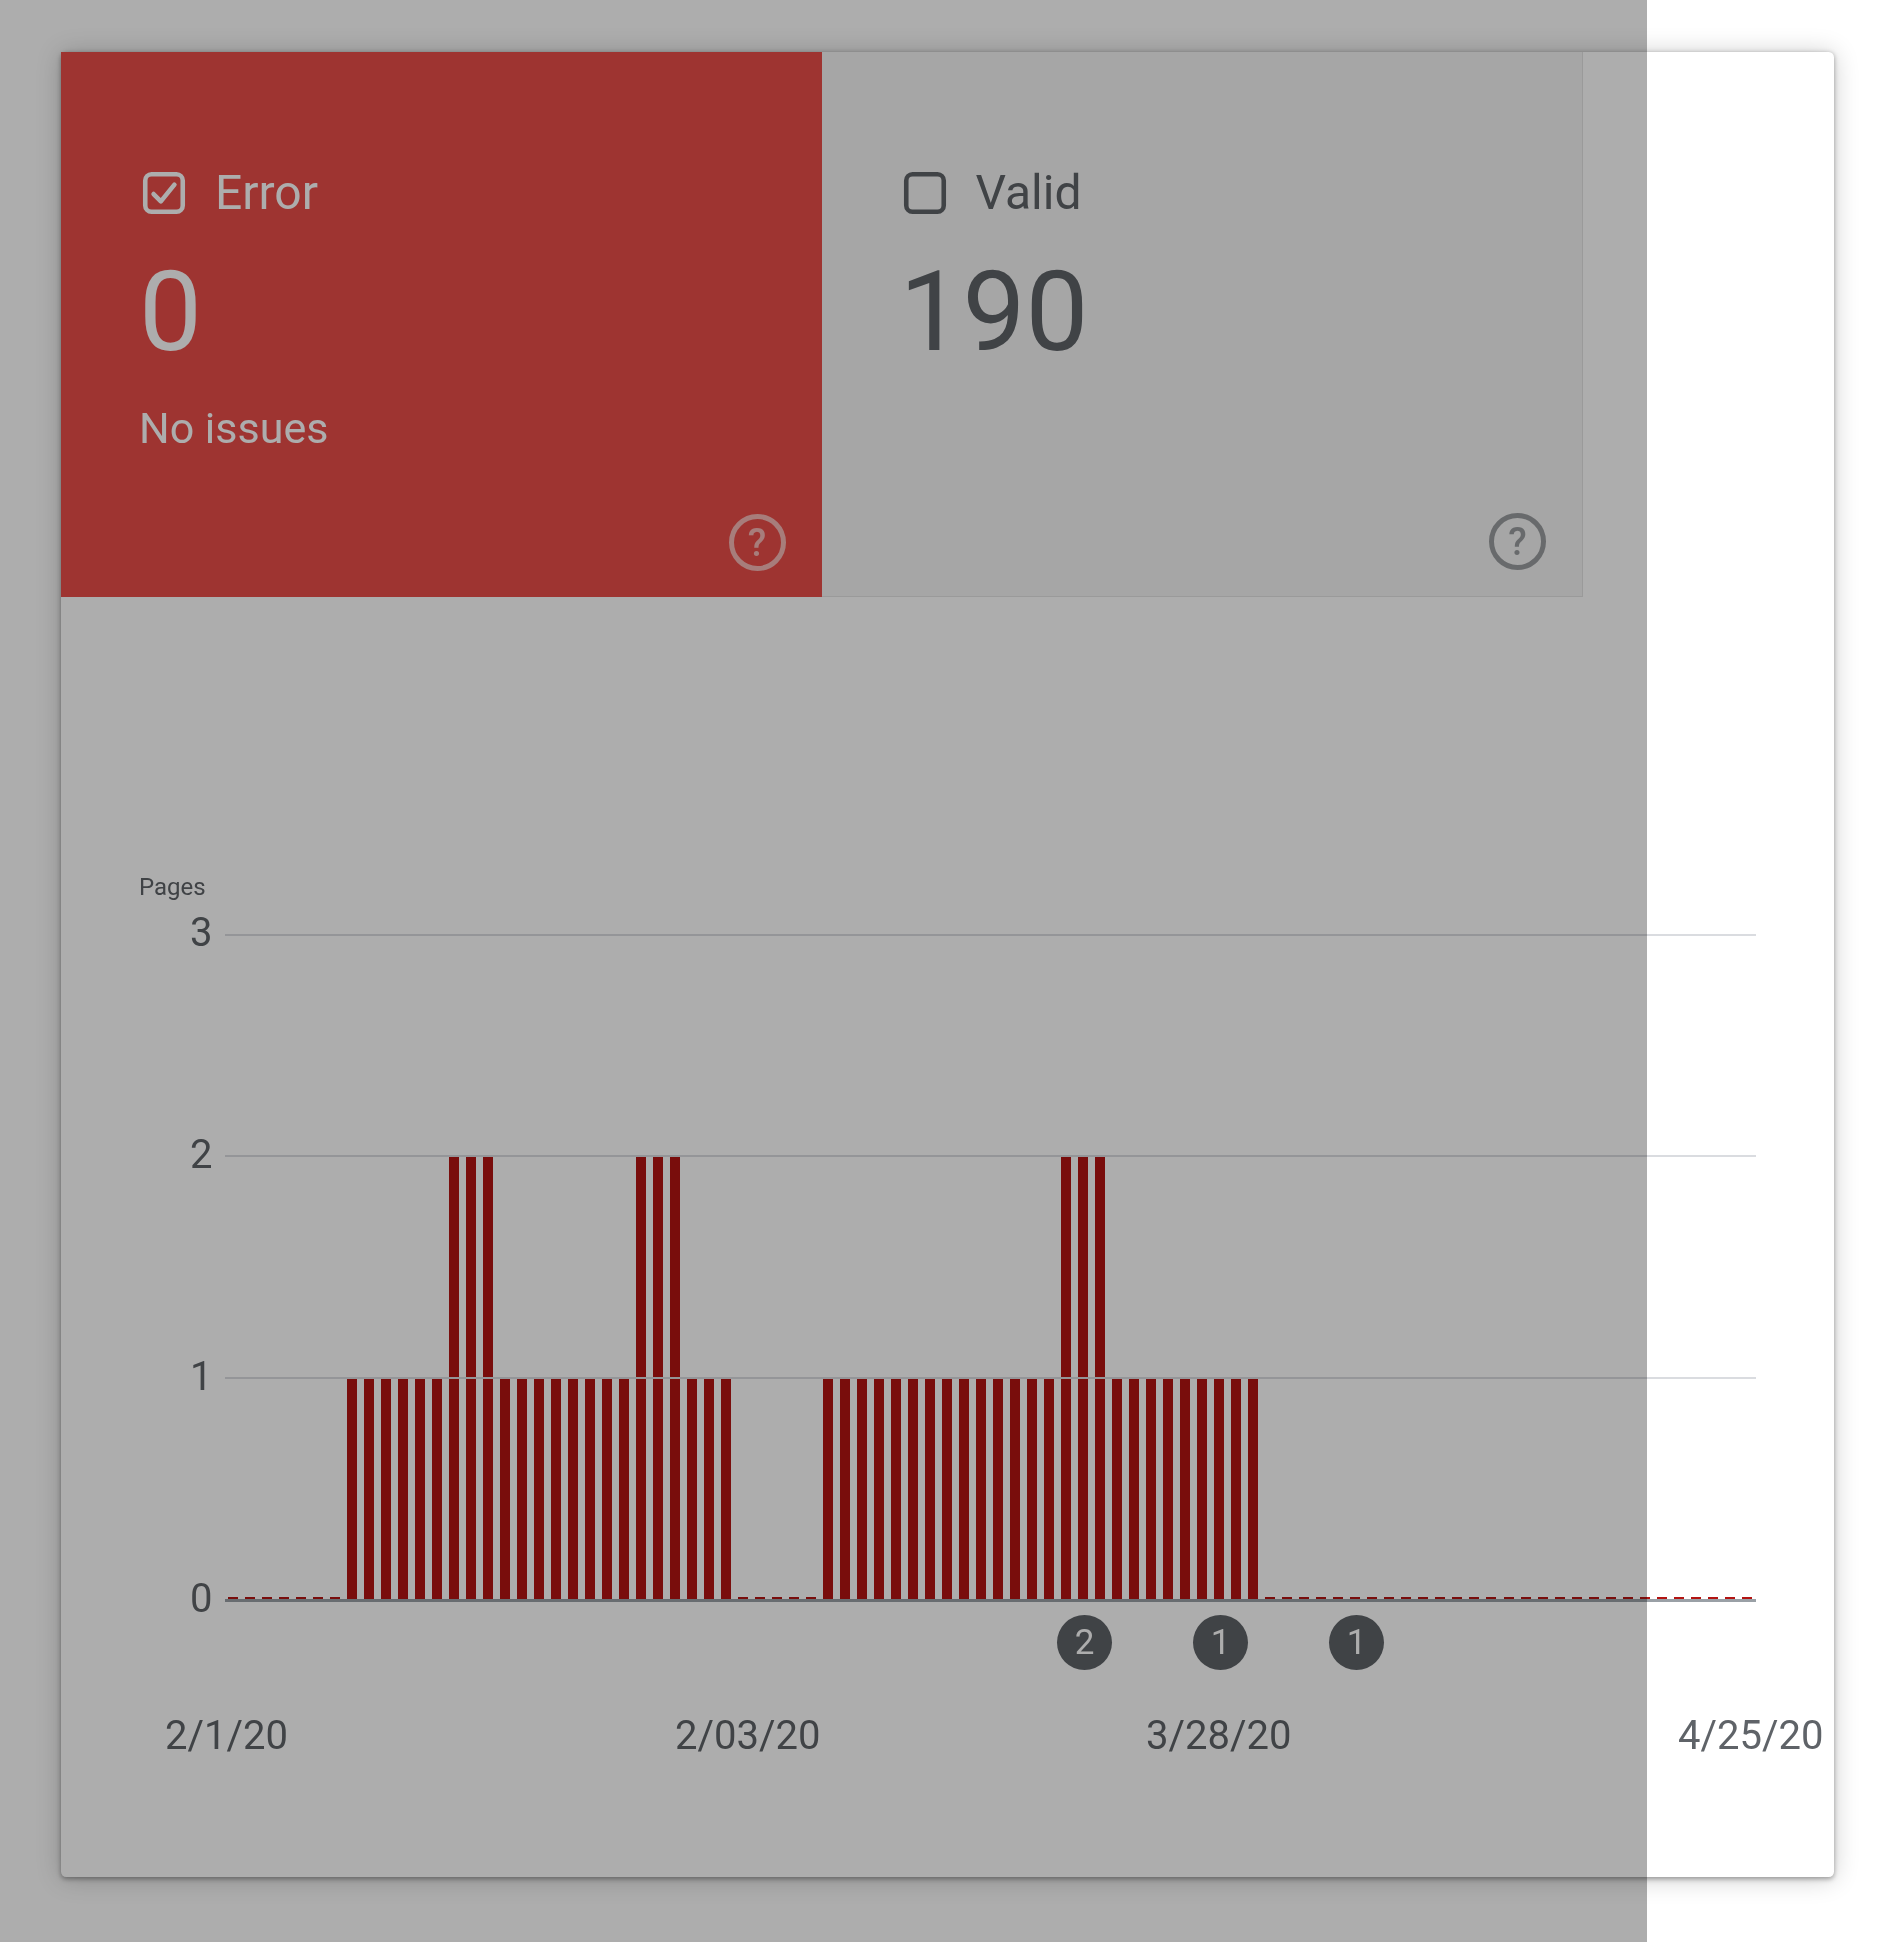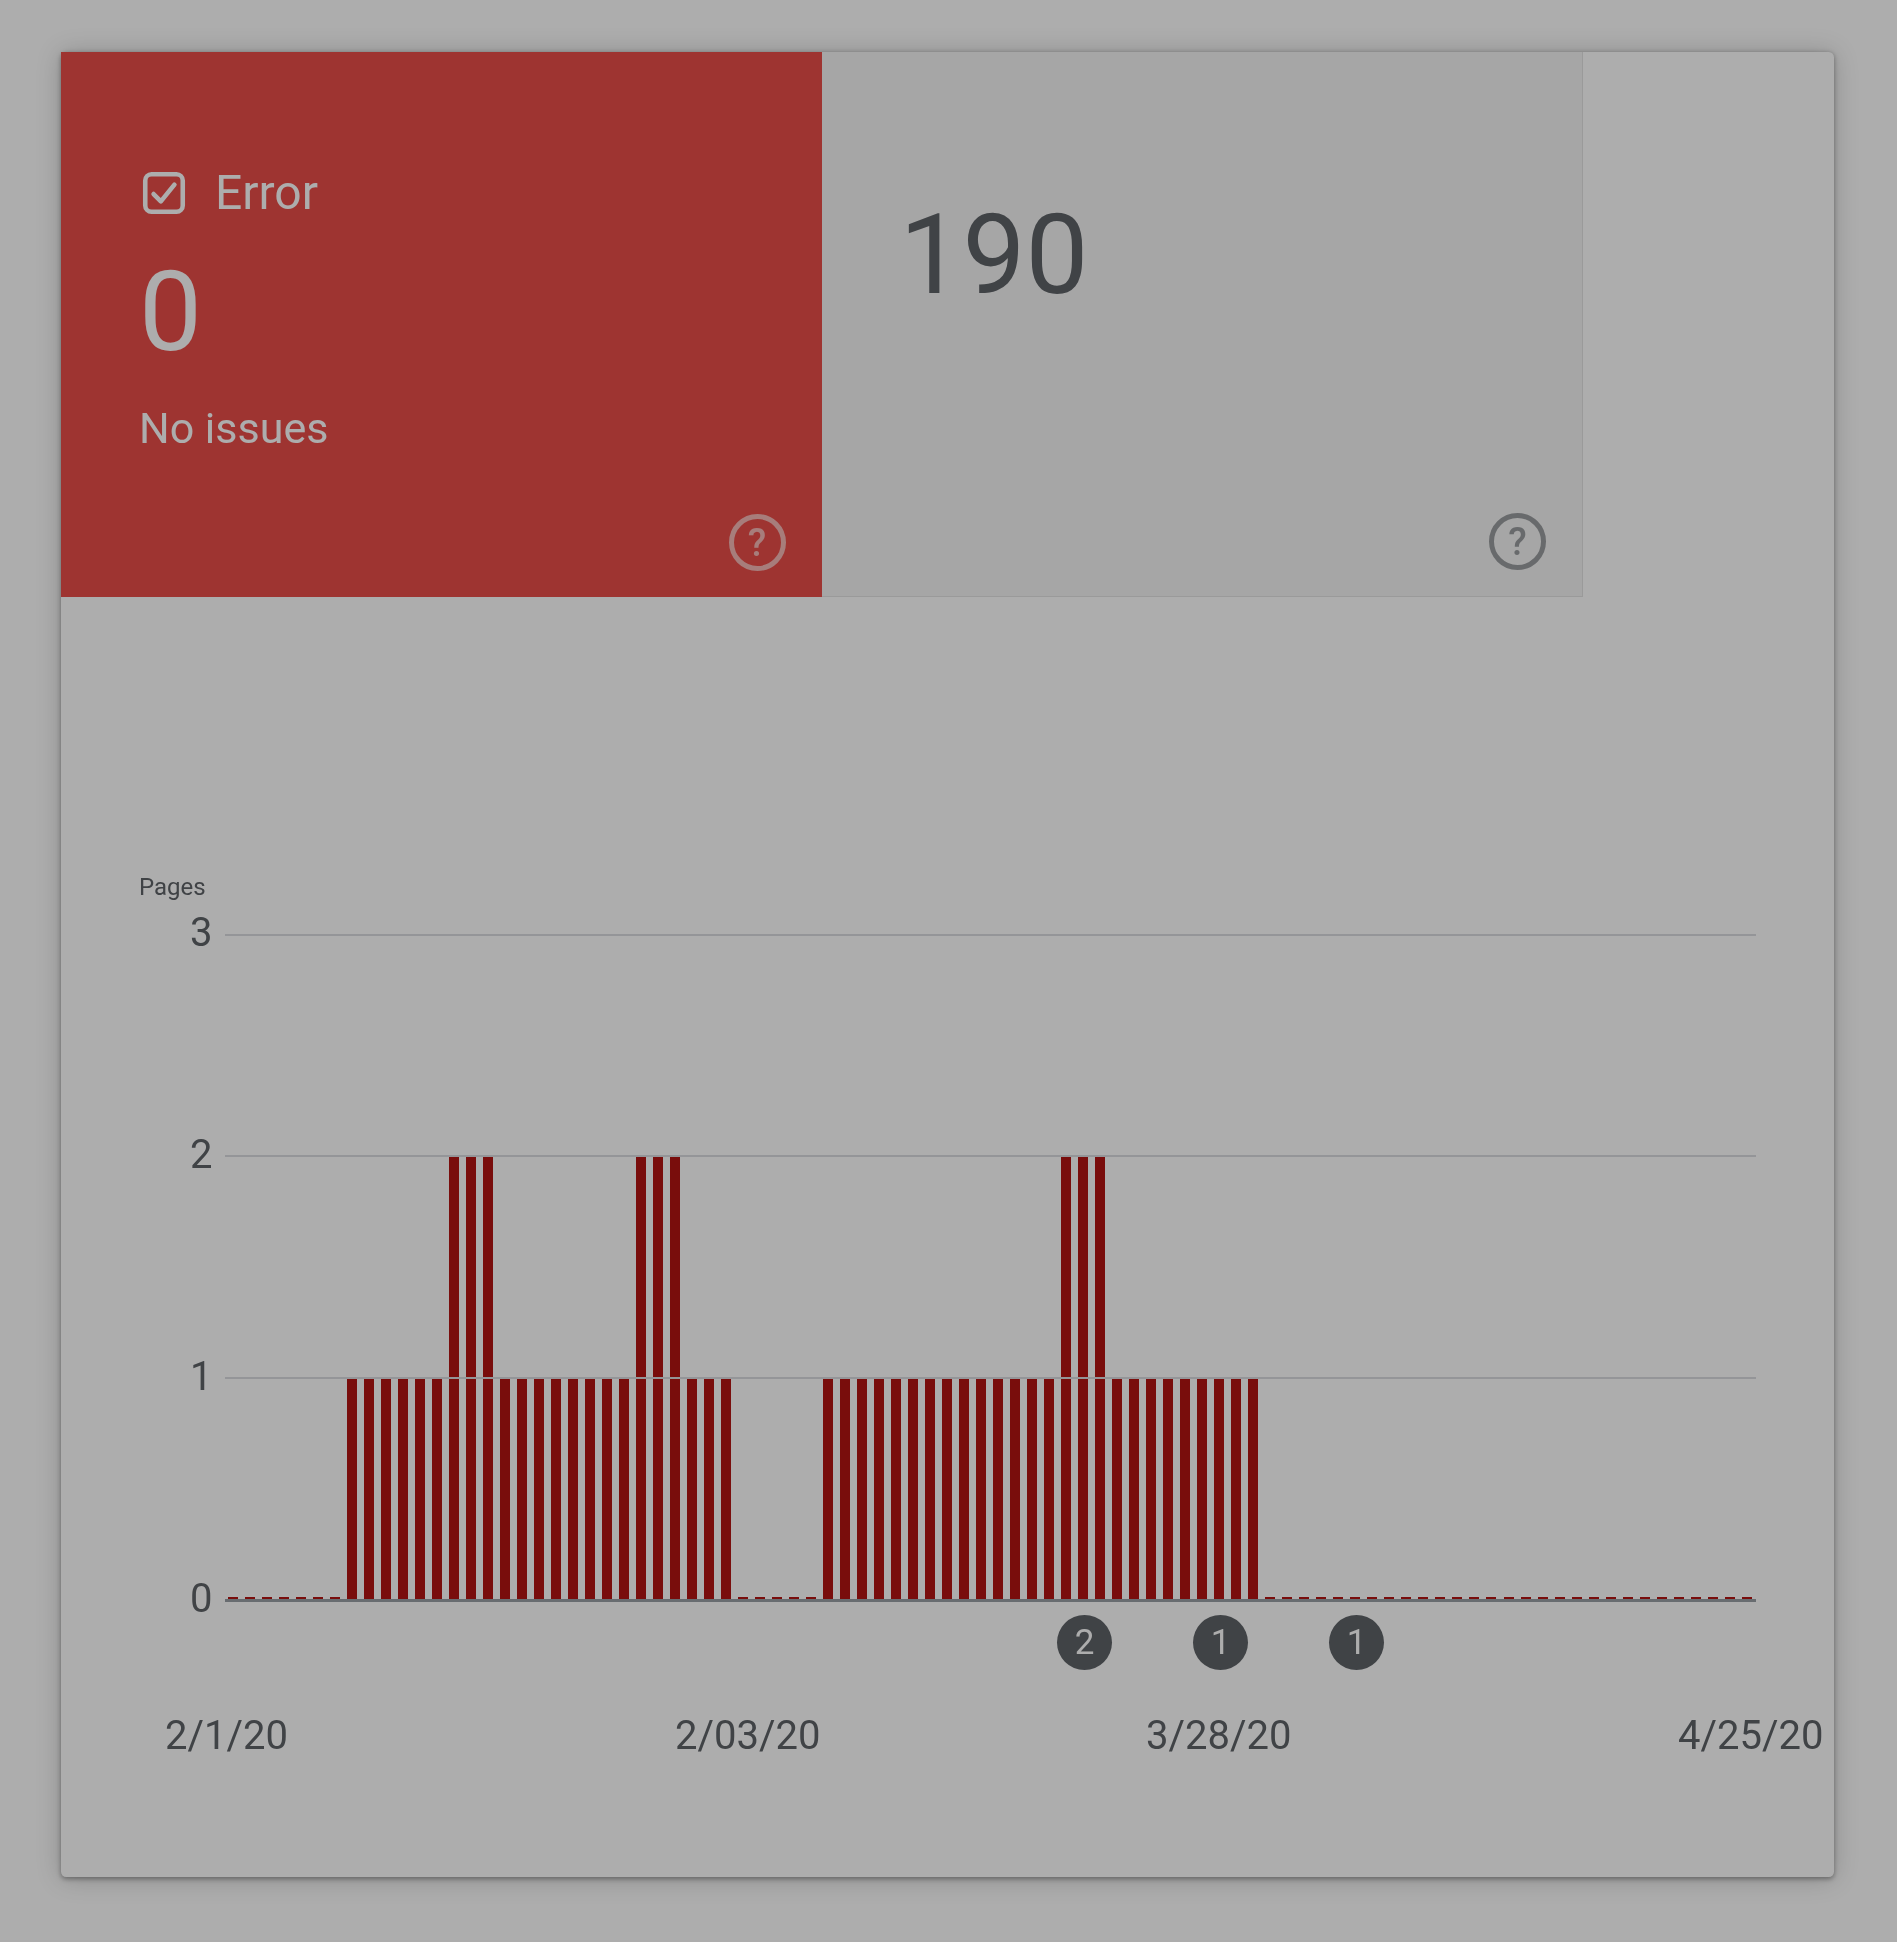--- a/index.html
+++ b/index.html
@@ -4,21 +4,21 @@
 <style>
   * { box-sizing: border-box; }
   html, body {
     margin: 0;
     padding: 0;
     font-family: -apple-system, BlinkMacSystemFont, "Segoe UI", Roboto, Helvetica, Arial, sans-serif;
     background: #fff;
   }
   .stage {
     position: relative;
-    width: 1897px;
+    width: 1647px;
     height: 1943px;
     background: #fff;
   }
   .overlay{
     position: absolute;
     inset:0;
     background: rgba(0,0,0,0.32);
     pointer-events:none;
     z-index: 50;
   }
@@ -189,20 +189,28 @@
           <span class="tab-label">Error</span>
         </div>
         <div class="tab-number">0</div>
         <div class="tab-sub">No issues</div>
         <div class="help-btn">
           <div class="help-circle">?</div>
         </div>
       </div>
 
       <div class="tab tab-valid">
+        <div class="tab-header">
+          <span>
+            <svg class="check-svg" width="50" height="50" viewBox="0 0 24 24" fill="none" stroke="#5f6368" stroke-width="2.2">
+              <rect x="3" y="3" width="18" height="18" rx="3" ry="3"></rect>
+            </svg>
+          </span>
+          <span class="tab-label">Valid</span>
+        </div>
         <div class="tab-number">190</div>
         <div class="help-btn">
           <div class="help-circle">?</div>
         </div>
       </div>
     </div>
 
 
     <div class="chart-wrap">
       <div class="chart-title">Pages</div>

